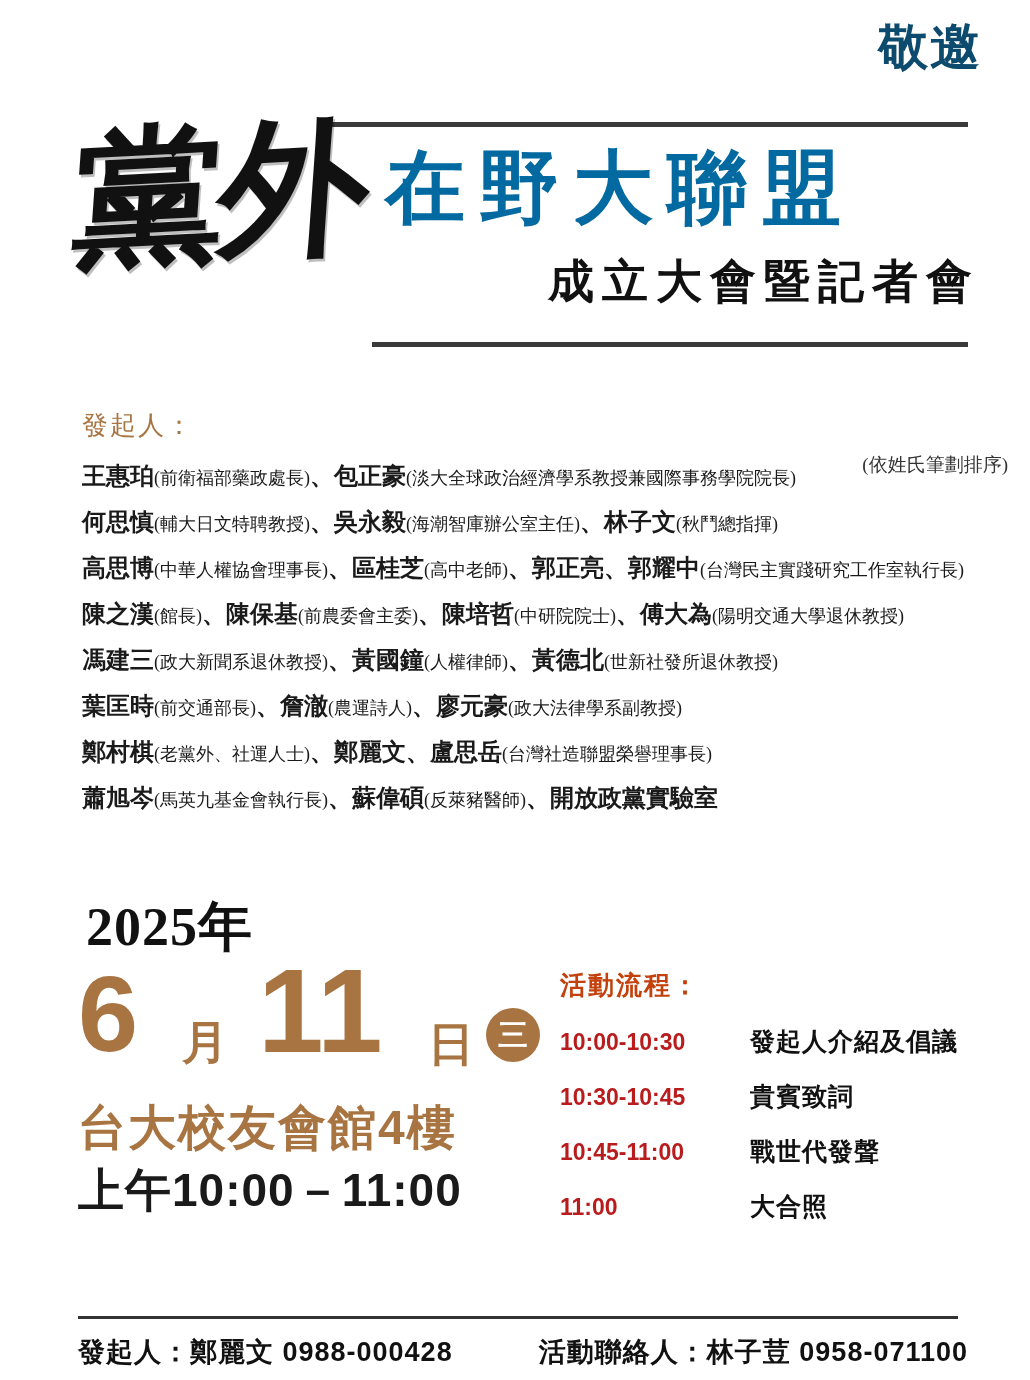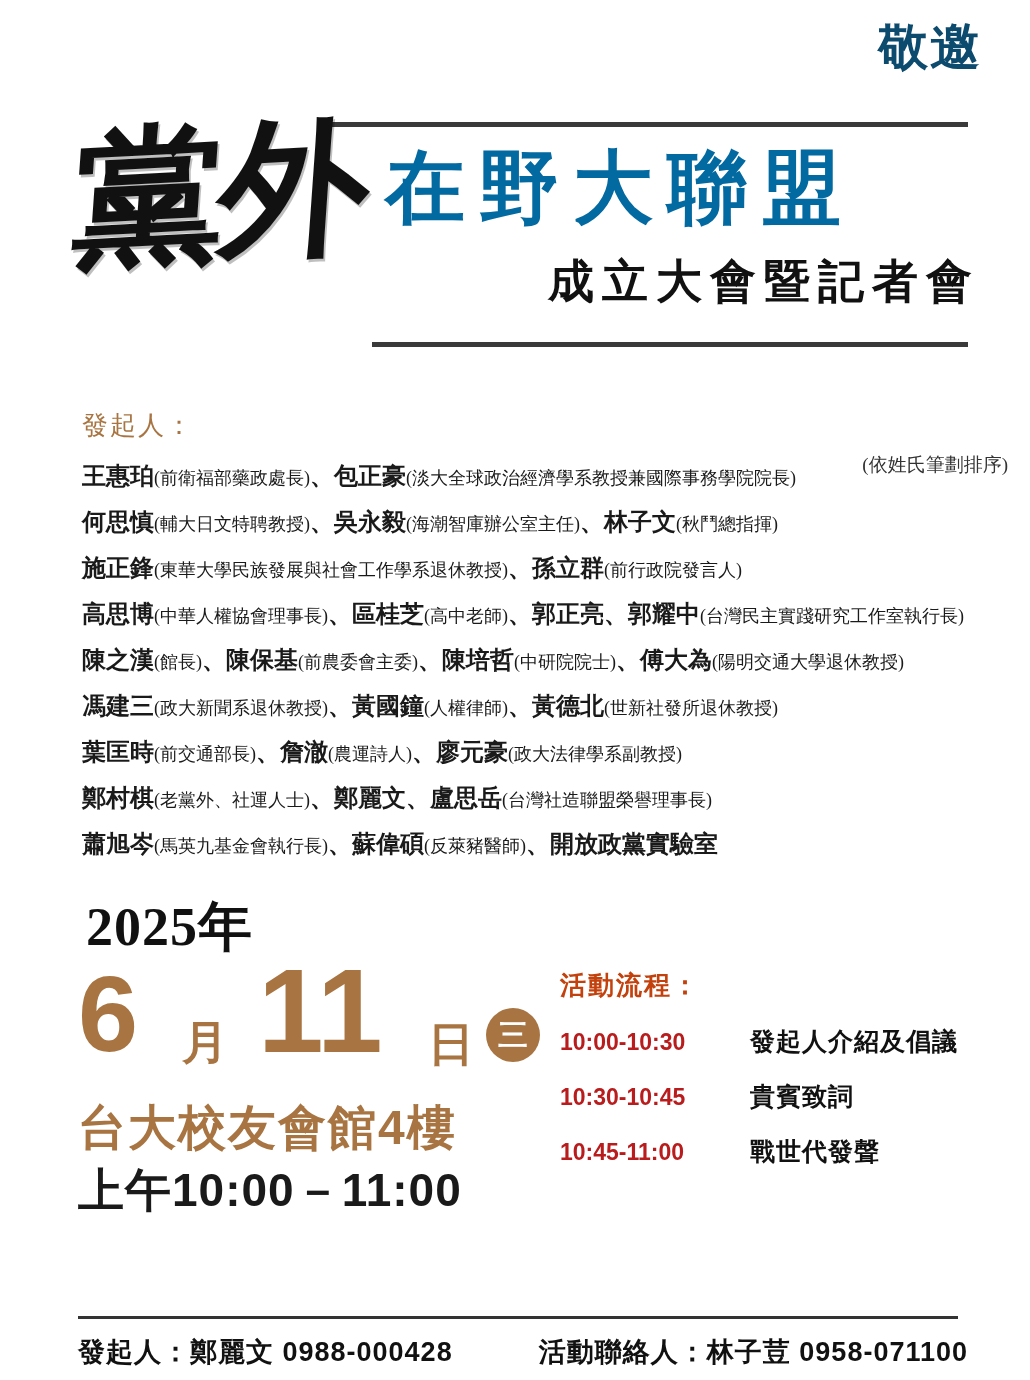--- a/index.html
+++ b/index.html
@@ -253,21 +253,20 @@
   <div class="main-title">在野大聯盟</div>
   <div class="sub-title">成立大會暨記者會</div>
   <div class="rule-bottom"></div>
 </div>
 
 <div class="founders">
   <div class="founders-heading">發起人：</div>
   <div id="founder-lines">
       <div class="founder-line"><span>王惠珀</span><span class="role">(前衛福部藥政處長)</span><span>、包正豪</span><span class="role">(淡大全球政治經濟學系教授兼國際事務學院院長)</span></div>
       <div class="founder-line"><span>何思慎</span><span class="role">(輔大日文特聘教授)</span><span>、吳永毅</span><span class="role">(海潮智庫辦公室主任)</span><span>、林子文</span><span class="role">(秋鬥總指揮)</span></div>
-      <div class="founder-line"><span>施正鋒</span><span class="role">(東華大學民族發展與社會工作學系退休教授)</span><span>、孫立群</span><span class="role">(前行政院發言人)</span></div>
       <div class="founder-line"><span>高思博</span><span class="role">(中華人權協會理事長)</span><span>、區桂芝</span><span class="role">(高中老師)</span><span>、郭正亮、郭耀中</span><span class="role">(台灣民主實踐研究工作室執行長)</span></div>
       <div class="founder-line"><span>陳之漢</span><span class="role">(館長)</span><span>、陳保基</span><span class="role">(前農委會主委)</span><span>、陳培哲</span><span class="role">(中研院院士)</span><span>、傅大為</span><span class="role">(陽明交通大學退休教授)</span></div>
       <div class="founder-line"><span>馮建三</span><span class="role">(政大新聞系退休教授)</span><span>、黃國鐘</span><span class="role">(人權律師)</span><span>、黃德北</span><span class="role">(世新社發所退休教授)</span></div>
       <div class="founder-line"><span>葉匡時</span><span class="role">(前交通部長)</span><span>、詹澈</span><span class="role">(農運詩人)</span><span>、廖元豪</span><span class="role">(政大法律學系副教授)</span></div>
       <div class="founder-line"><span>鄭村棋</span><span class="role">(老黨外、社運人士)</span><span>、鄭麗文、盧思岳</span><span class="role">(台灣社造聯盟榮譽理事長)</span></div>
       <div class="founder-line"><span>蕭旭岑</span><span class="role">(馬英九基金會執行長)</span><span>、蘇偉碩</span><span class="role">(反萊豬醫師)</span><span>、開放政黨實驗室</span></div>
     </div>
 </div>
 <div class="order-note">(依姓氏筆劃排序)</div>
 
@@ -292,20 +291,24 @@
         <div class="agenda-item">發起人介紹及倡議</div>
       </div>
       <div class="agenda-row">
         <div class="agenda-time">10:30-10:45</div>
         <div class="agenda-item">貴賓致詞</div>
       </div>
       <div class="agenda-row">
         <div class="agenda-time">10:45-11:00</div>
         <div class="agenda-item">戰世代發聲</div>
       </div>
+      <div class="agenda-row">
+        <div class="agenda-time">11:00</div>
+        <div class="agenda-item">大合照</div>
+      </div>
     </div>
 </div>
 
 <div class="footer-rule"></div>
 <div class="footer">
   <span>發起人：鄭麗文 0988-000428</span>
   <span>活動聯絡人：林子荳 0958-071100</span>
 </div>
 
 </body></html>

